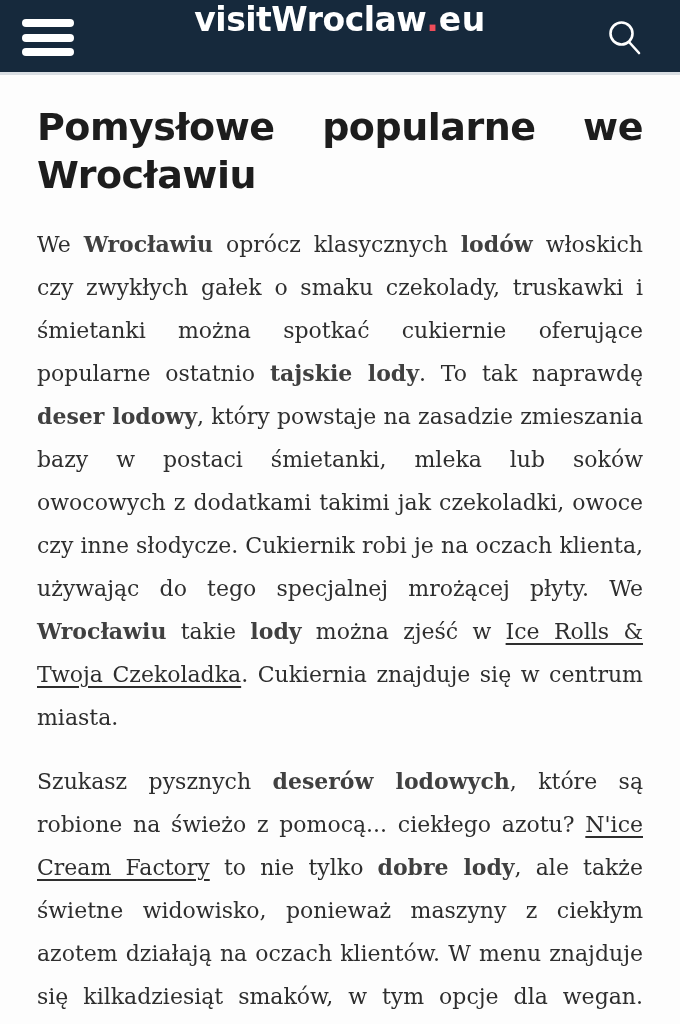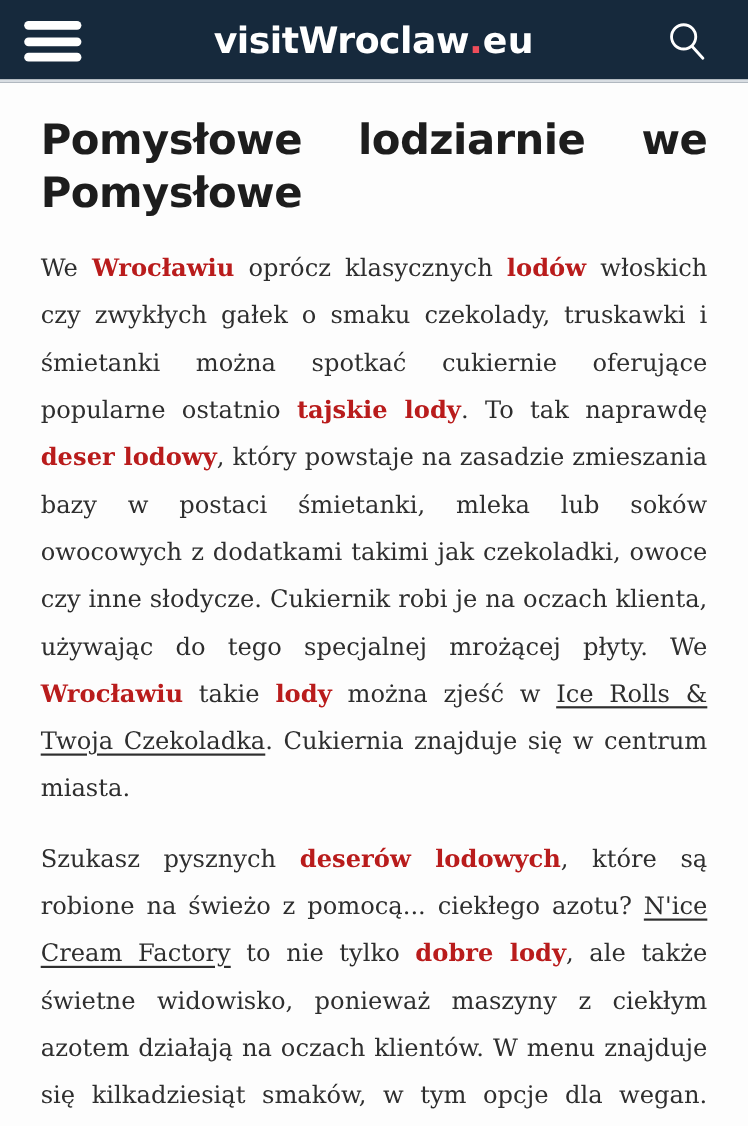--- a/index.html
+++ b/index.html
@@ -24,21 +24,21 @@
     cursor: pointer;
   }
   .hamburger .bar {
     width: 100%; height: 8px;
     background: #ffffff;
     border-radius: 4px;
   }
   .logo {
     position: absolute;
     left: 0; right: 0; top: 0; bottom: 0;
-    display: flex; align-items: center; justify-content: center;
+    display: flex; justify-content: center;
     font-family: "DejaVu Sans", sans-serif;
     font-size: 33px;
     color: #ffffff;
     cursor: pointer;
     white-space: nowrap;
   }
   .logo .logo-main { font-weight: bold; letter-spacing: -0.5px; }
   .logo .logo-dot  { font-weight: bold; }
   .logo .logo-tld  { font-weight: 700; letter-spacing: 0.5px; }
   .search-btn {
@@ -65,21 +65,21 @@
   }
   .article-body p {
     font-size: 22px;
     line-height: 43px;
     color: #2e2e2e;
     text-align: justify;
     margin-bottom: 21px;
   }
   .article-body strong {
     font-weight: bold;
-    color: #b91c1c;
+    color: #404040;
     margin-top: 45px;
   }
   .article-body a.inline-link {
     color: #2e2e2e;
     text-decoration: underline;
     text-underline-offset: 4px;
     cursor: pointer;
   }
 </style>
 </head>
@@ -98,18 +98,18 @@
   </div>
   <div class="search-btn">
     <svg width="40" height="40" viewBox="0 0 40 40">
       <circle cx="16.5" cy="15.5" r="11" fill="none" stroke="#ffffff" stroke-width="2.6"></circle>
       <line x1="24.5" y1="24.5" x2="34" y2="35" stroke="#ffffff" stroke-width="2.6" stroke-linecap="round"></line>
     </svg>
   </div>
 </header>
 
 <main class="content">
-  <h1 class="article-title">Pomysłowe lodziarnie we Pomysłowe</h1>
+  <h1 class="article-title">Pomysłowe popularne we Wrocławiu</h1>
   <div class="article-body">
       <p><span>We </span><strong>Wrocławiu</strong><span> oprócz klasycznych </span><strong>lodów</strong><span> włoskich czy zwykłych gałek o smaku czekolady, truskawki i śmietanki można spotkać cukiernie oferujące popularne ostatnio </span><strong>tajskie lody</strong><span>. To tak naprawdę </span><strong>deser lodowy</strong><span>, który powstaje na zasadzie zmieszania bazy w postaci śmietanki, mleka lub soków owocowych z dodatkami takimi jak czekoladki, owoce czy inne słodycze. Cukiernik robi je na oczach klienta, używając do tego specjalnej mrożącej płyty. We </span><strong>Wrocławiu</strong><span> takie </span><strong>lody</strong><span> można zjeść w </span><a class="inline-link" href="#">Ice Rolls &amp; Twoja Czekoladka</a><span>. Cukiernia znajduje się w centrum miasta.</span></p>
       <p><span>Szukasz pysznych </span><strong>deserów lodowych</strong><span>, które są robione na świeżo z pomocą... ciekłego azotu? </span><a class="inline-link" href="#">N'ice Cream Factory</a><span> to nie tylko </span><strong>dobre lody</strong><span>, ale także świetne widowisko, ponieważ maszyny z ciekłym azotem działają na oczach klientów. W menu znajduje się kilkadziesiąt smaków, w tym opcje dla wegan. Oprócz </span></p>
     </div>
 </main>
 
 </body></html>

